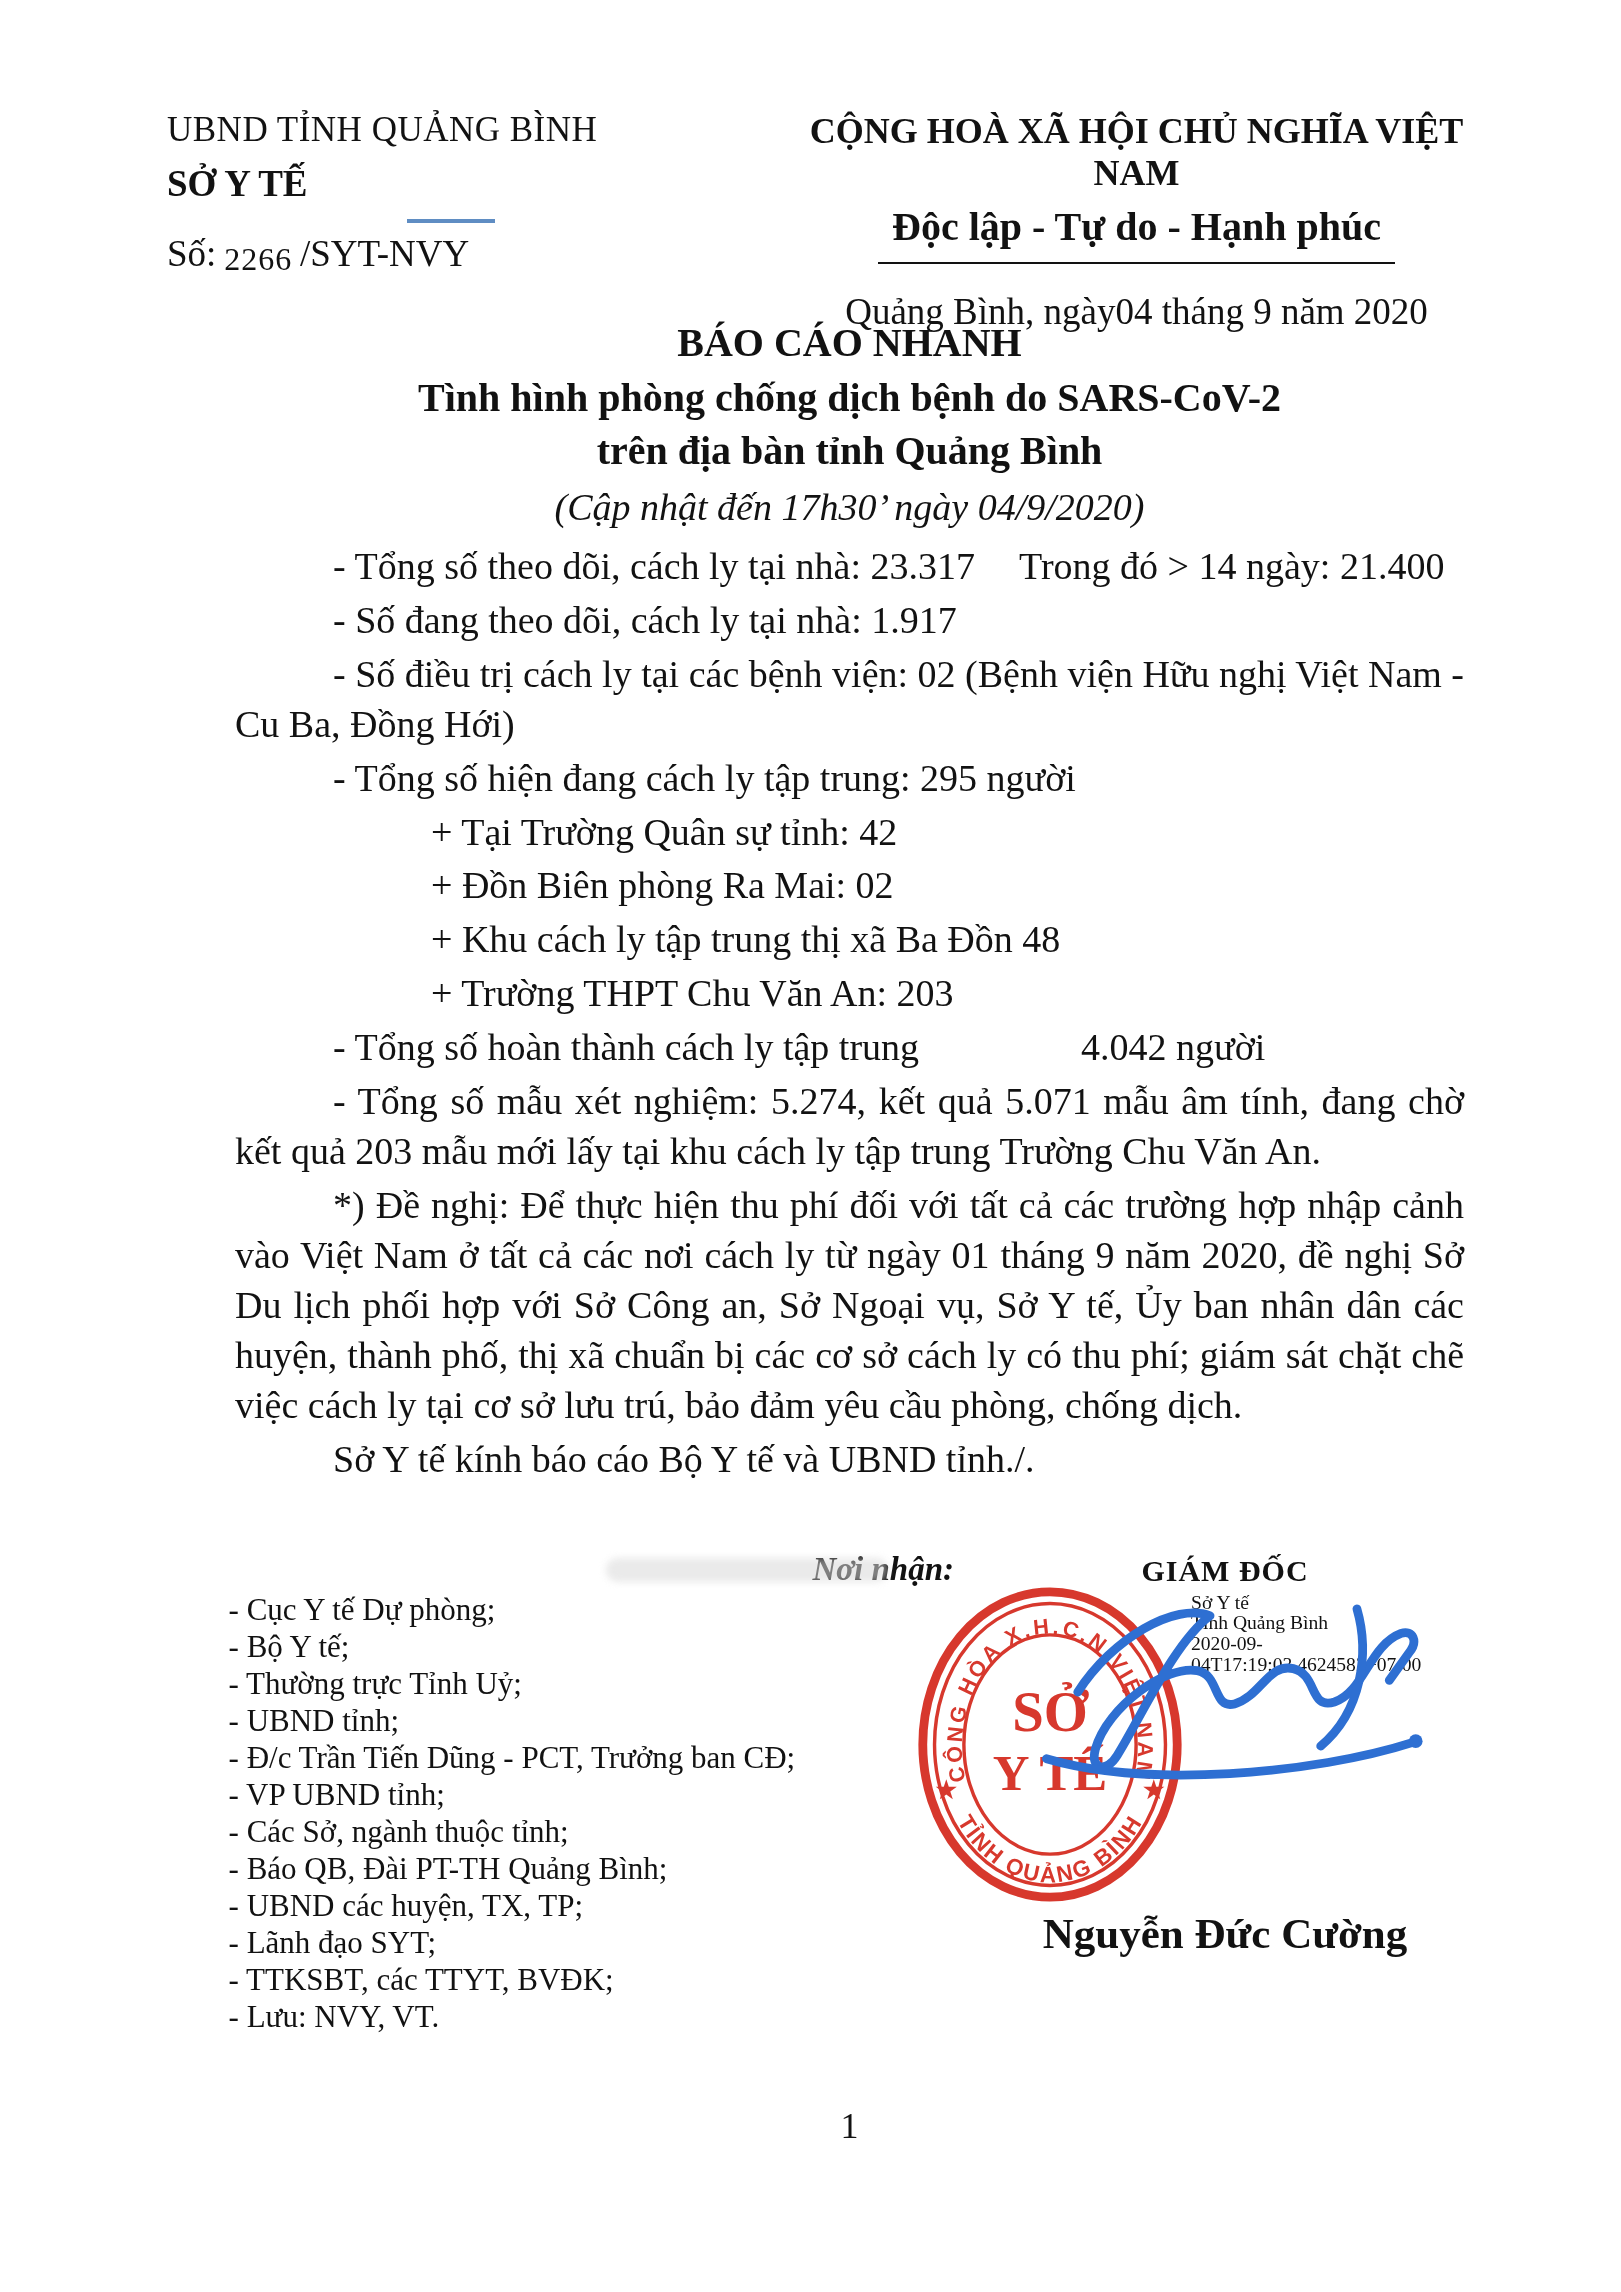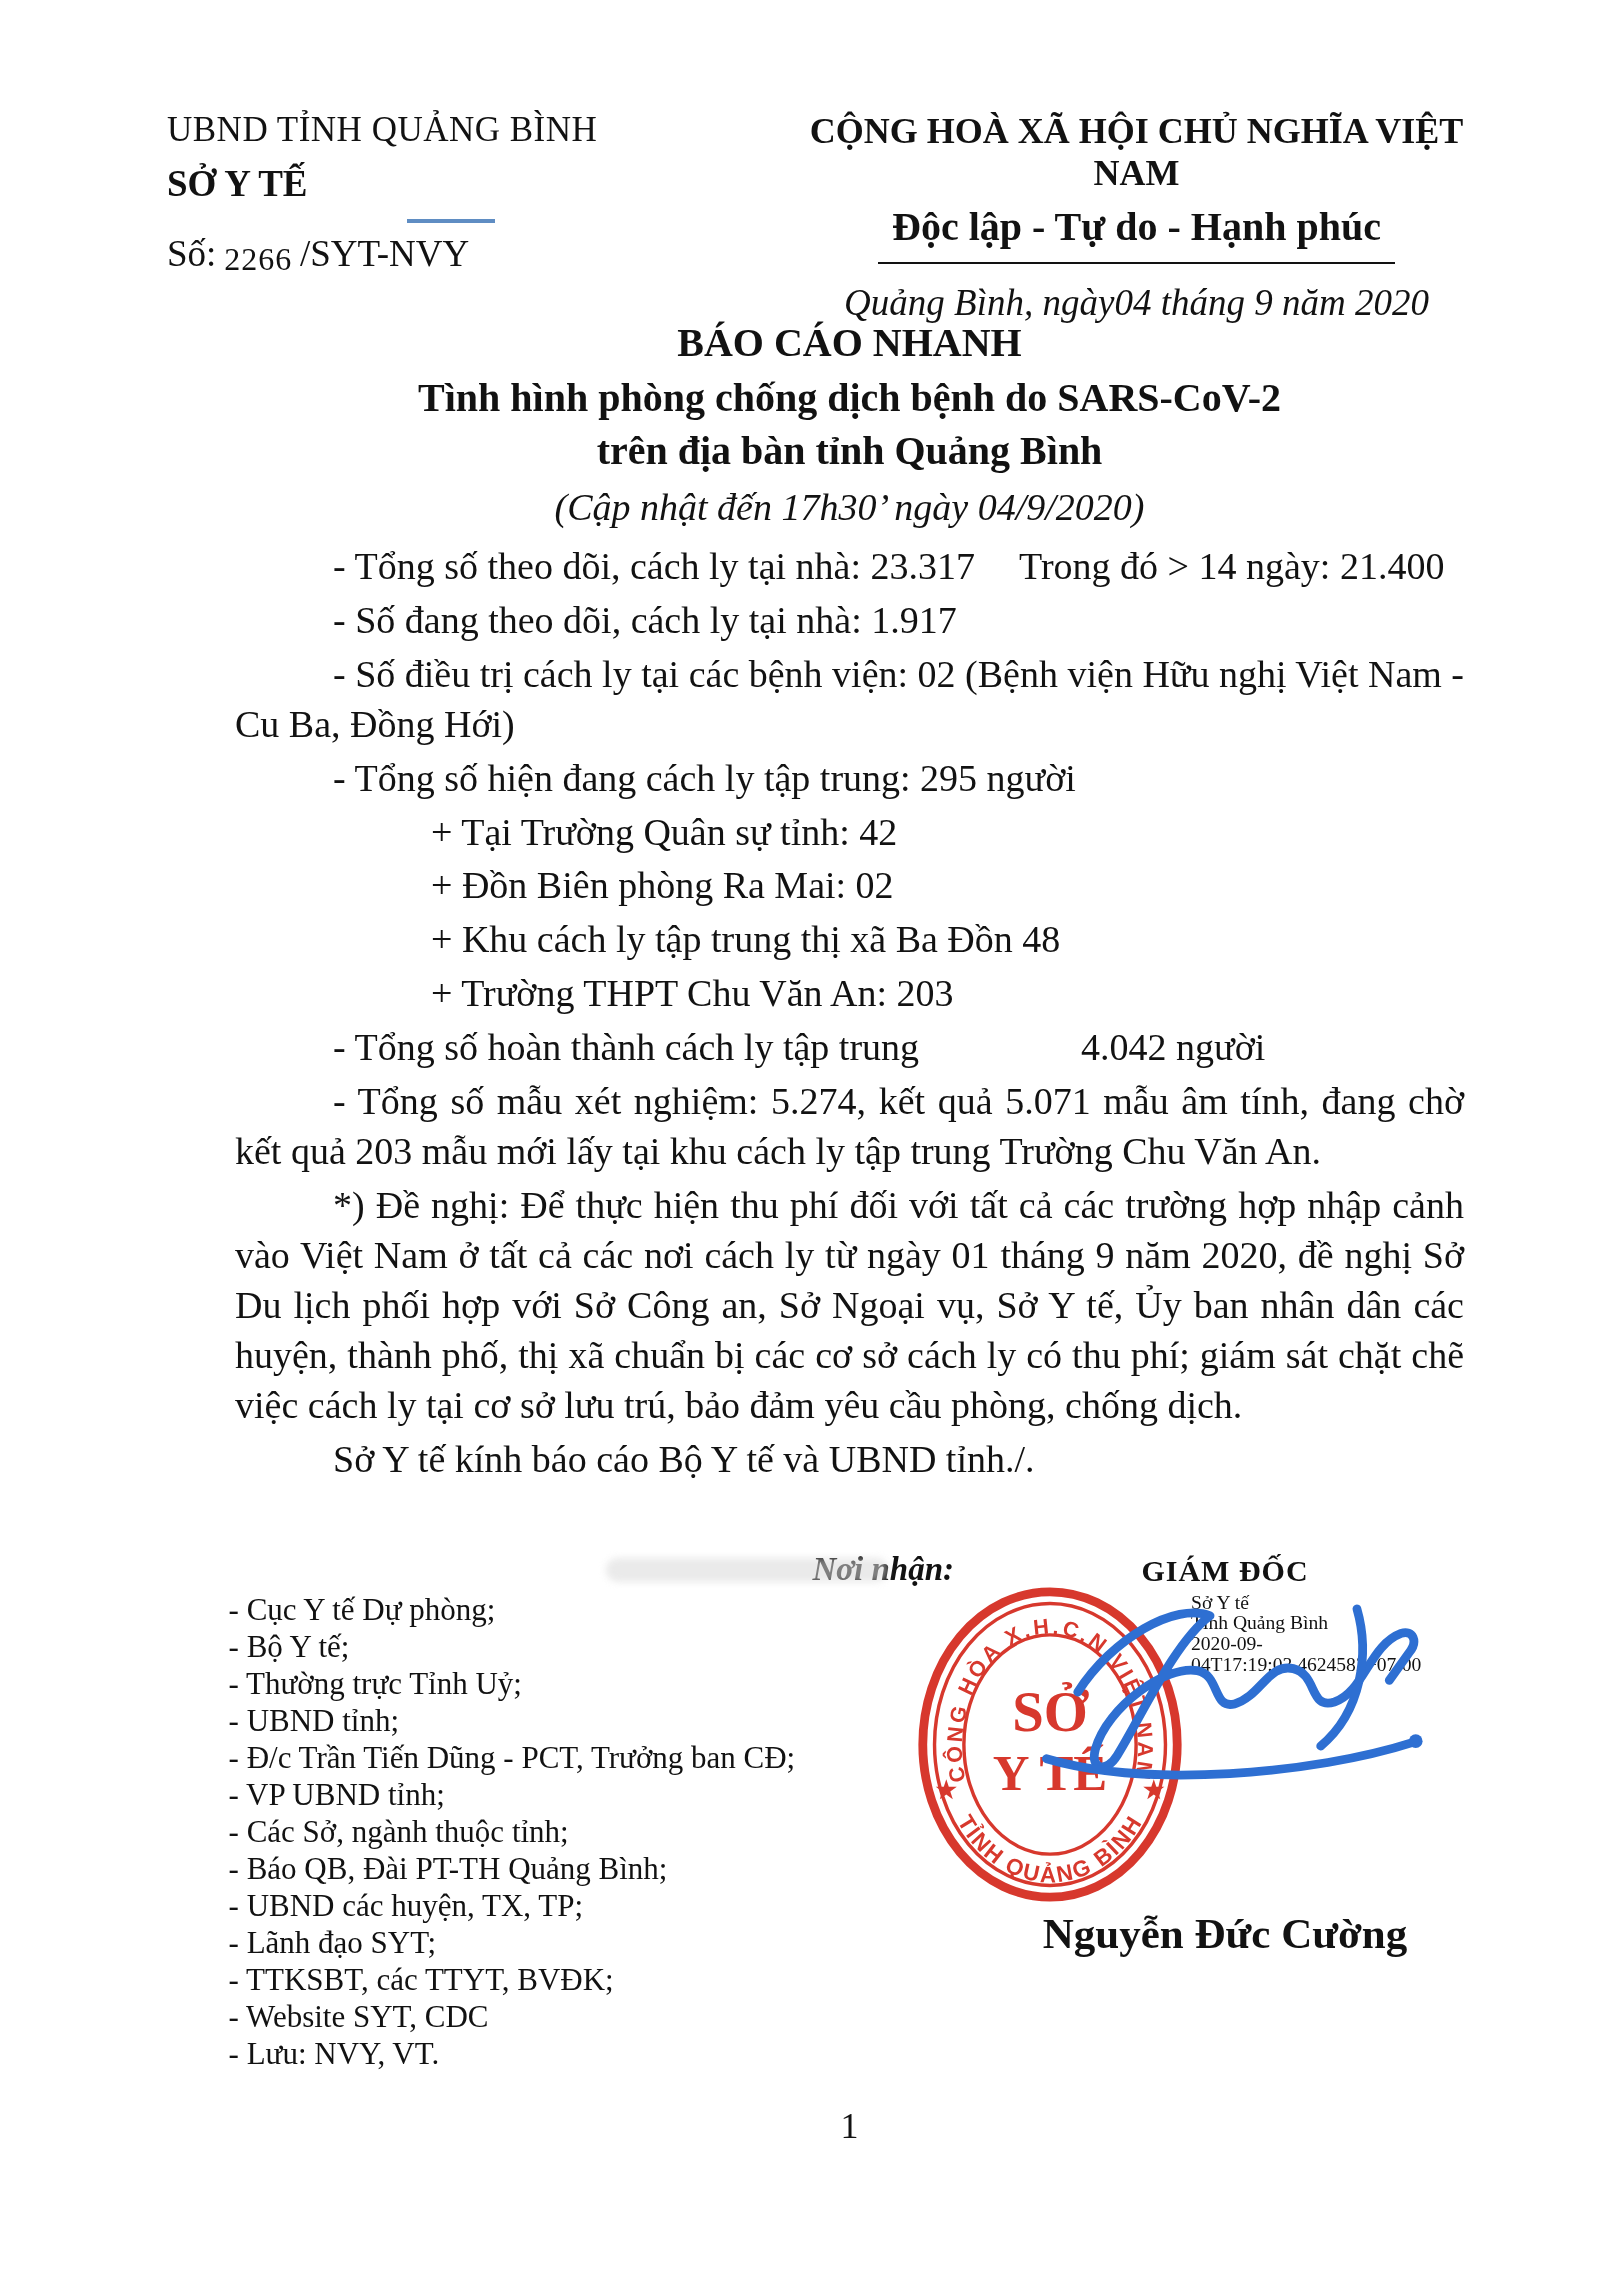--- a/index.html
+++ b/index.html
@@ -12,21 +12,21 @@
   .hdr-left{position:absolute; left:167px; top:110px; width:568px; text-align:left;}
   .hdr-left .org-parent{font-size:35px; letter-spacing:0.5px;}
   .hdr-left .org{font-size:37px; font-weight:bold; margin-top:11.8px;}
   .hdr-left .blue-rule{width:88px; height:3.9px; background:#5f8dc3; margin:14.7px auto 8.8px;}
   .hdr-left .doc-number{font-size:37px;}
   .hdr-left .doc-number .num{font-size:32px; letter-spacing:1px; vertical-align:-3.9px; padding:0 7.8px;}
   .hdr-right{position:absolute; left:774px; top:110px; width:725px; text-align:center;}
   .hdr-right .motto1{font-size:36px; font-weight:bold;}
   .hdr-right .motto2{display:inline-block; font-size:40px; font-weight:bold; margin-top:9px;
                      border-bottom:2.9px solid #121212; padding:0 13.7px 11.8px;}
-  .hdr-right .dateline{font-size:37px; font-style:italic; margin-top:17px;}
+  .hdr-right .dateline{font-size:37px; margin-top:26px;}
   
   .title-block{position:absolute; left:235px; top:319px; width:1229px; text-align:center;}
   .title-block .t1{font-size:40px; font-weight:bold;}
   .title-block .t2{font-size:40px; font-weight:bold; margin-top:7.8px;}
   .title-block .t3{font-size:40px; font-weight:bold; margin-top:5.9px;}
   .title-block .t4{font-size:38px; font-style:italic; margin-top:11px;}
   
   .doc-body{position:absolute; left:235px; top:541px; width:1229px;
             font-size:38px; line-height:50px; text-align:justify;}
   .doc-body p{margin:0 0 3.9px 0; text-indent:98px;}
@@ -97,21 +97,20 @@
     <div class="item">- Bộ Y tế;</div>
     <div class="item">- Thường trực Tỉnh Uỷ;</div>
     <div class="item">- UBND tỉnh;</div>
     <div class="item">- Đ/c Trần Tiến Dũng - PCT, Trưởng ban CĐ;</div>
     <div class="item">- VP UBND tỉnh;</div>
     <div class="item">- Các Sở, ngành thuộc tỉnh;</div>
     <div class="item">- Báo QB, Đài PT-TH Quảng Bình;</div>
     <div class="item">- UBND các huyện, TX, TP;</div>
     <div class="item">- Lãnh đạo SYT;</div>
     <div class="item">- TTKSBT, các TTYT, BVĐK;</div>
-    <div class="item">- Website SYT, CDC</div>
     <div class="item">- Lưu: NVY, VT.</div>
   </div>
 
   <div class="scan-smudge"></div>
 
   <div class="sig-block">
     <div class="sig-title">GIÁM ĐỐC</div>
     <div class="sig-digital">
       <div>Sở Y tế</div>
       <div>Tỉnh Quảng Bình</div>

